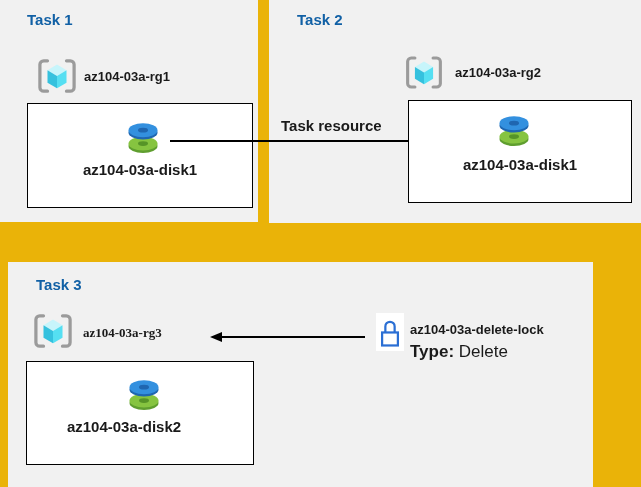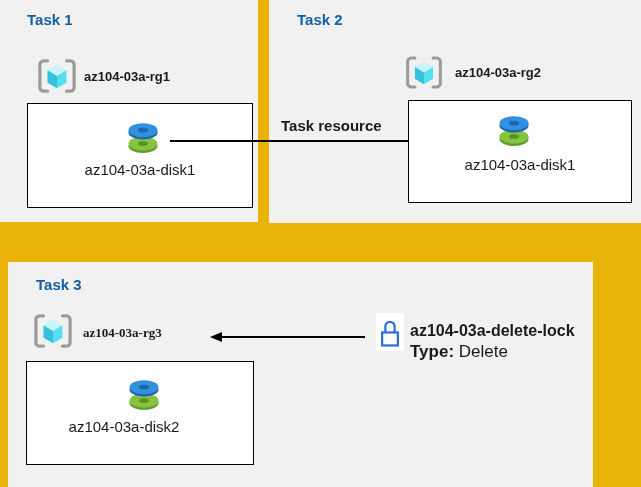--- a/index.html
+++ b/index.html
@@ -9,30 +9,30 @@
   html,body{margin:0;padding:0;background:#ffffff;}
   #stage{
     position:relative; width:641px; height:487px; background:#eab308;
     font-family:"Liberation Sans", sans-serif; color:var(--text);
     overflow:hidden;
   }
   .panel{position:absolute; background:var(--panel_bg);}
   .task-title{position:absolute; font-size:15px; font-weight:700; color:var(--title_blue); white-space:nowrap;}
   .res-label{position:absolute; font-size:13px; font-weight:700; color:var(--text); white-space:nowrap;}
   .inner-box{position:absolute; background:#ffffff; border:1.5px solid var(--box_border); box-sizing:border-box;}
-  .disk-label{position:absolute; font-size:15px; font-weight:400; color:var(--text); text-align:center; white-space:nowrap;}
+  .disk-label{position:absolute; font-size:15px; font-weight:700; color:var(--text); text-align:center; white-space:nowrap;}
   .icon{position:absolute; display:block;}
   .hline{position:absolute; height:2px; background:#000;}
   .head-right{position:absolute; width:0; height:0;
     border-left:12px solid #000; border-top:5px solid transparent; border-bottom:5px solid transparent;}
   .head-left{position:absolute; width:0; height:0;
     border-right:12px solid #000; border-top:5px solid transparent; border-bottom:5px solid transparent;}
   .move-label{position:absolute; font-size:15px; font-weight:700; color:var(--text); white-space:nowrap;}
   .lock-plate{position:absolute; background:#ffffff; display:flex; align-items:center; justify-content:center;}
-  .lock-name{position:absolute; font-size:16px; font-weight:700; color:var(--text); white-space:nowrap;}
+  .lock-name{position:absolute; font-size:13px; font-weight:700; color:var(--text); white-space:nowrap;}
   .lock-type{position:absolute; font-size:17px; color:var(--text); white-space:nowrap;}
   .lock-type b{font-weight:700;}
 </style>
 </head>
 <body>
 
 <div id="stage">
 
   <div class="panel" style="left:0;top:0;width:258px;height:222px;"></div>
   <div class="panel" style="left:269px;top:0;width:372px;height:223px;"></div>

